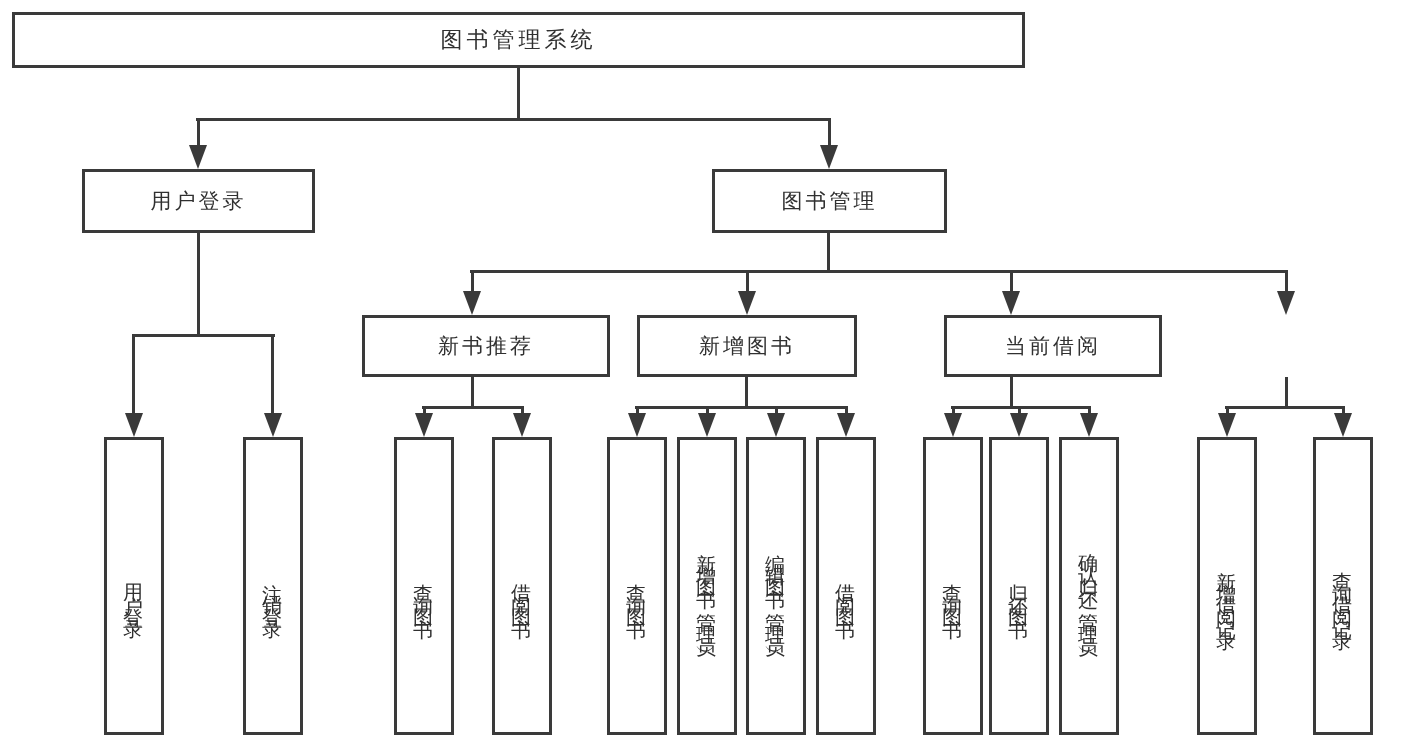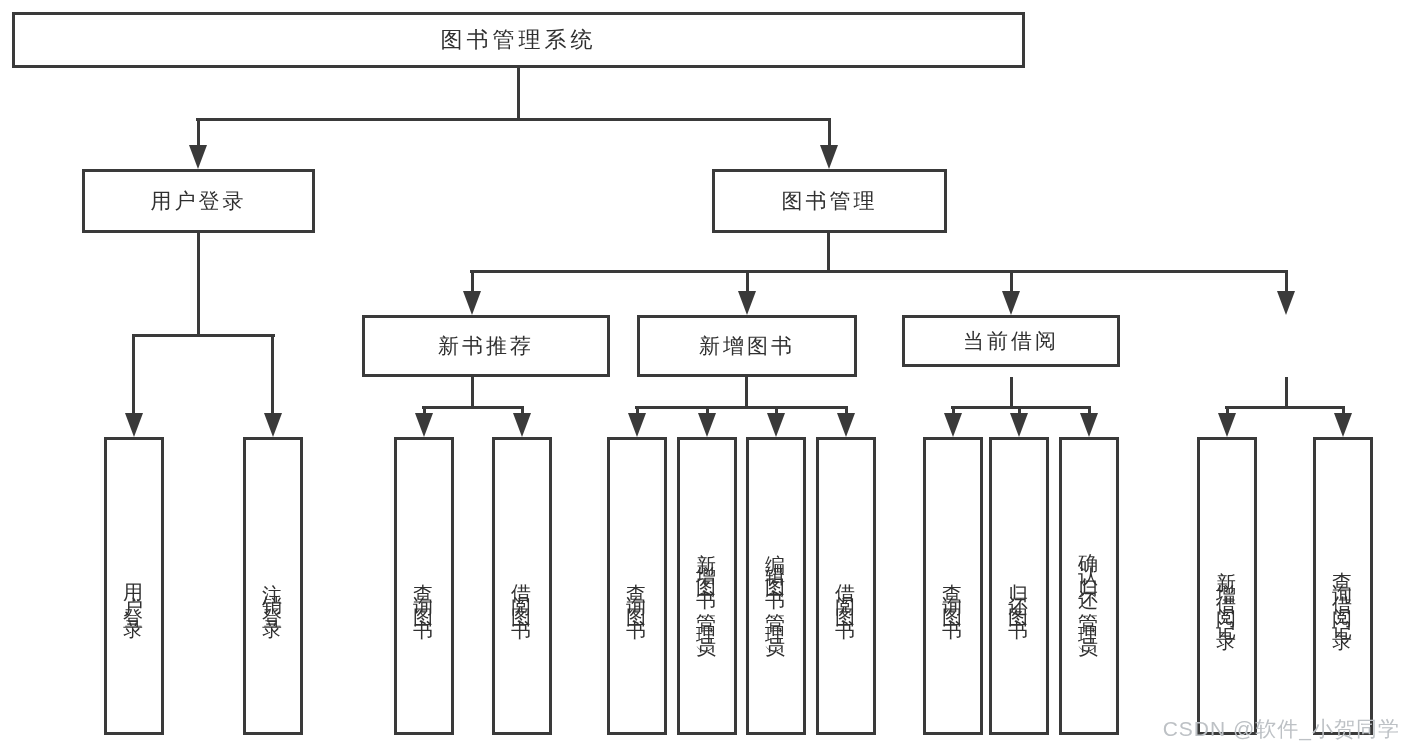--- a/index.html
+++ b/index.html
@@ -94,34 +94,33 @@
   <div class="vl" style="left:1342px;top:406px;height:10px"></div>
   <div class="arr" style="left:1334px;top:413px"></div>
 
   <div class="node top-node" style="left:12px;top:12px;width:1013px;height:56px">图书管理系统</div>
 
   <div class="node h-node" style="left:82px;top:169px;width:233px;height:64px">用户登录</div>
   <div class="node h-node" style="left:712px;top:169px;width:235px;height:64px">图书管理</div>
 
   <div class="node h-node" style="left:362px;top:315px;width:248px;height:62px">新书推荐</div>
   <div class="node h-node" style="left:637px;top:315px;width:220px;height:62px">新增图书</div>
-  <div class="node h-node" style="left:902px;top:315px;width:218px;height:52px">当前借阅</div>
+  <div class="node h-node" style="left:944px;top:315px;width:218px;height:62px">当前借阅</div>
 
   <div class="node v-node" style="left:104px;top:437px;width:60px;height:298px">用户登录</div>
   <div class="node v-node" style="left:243px;top:437px;width:60px;height:298px">注销登录</div>
 
   <div class="node v-node" style="left:394px;top:437px;width:60px;height:298px">查询图书</div>
   <div class="node v-node" style="left:492px;top:437px;width:60px;height:298px">借阅图书</div>
 
   <div class="node v-node" style="left:607px;top:437px;width:60px;height:298px">查询图书</div>
   <div class="node v-node" style="left:677px;top:437px;width:60px;height:298px">新增图书（管理员）</div>
   <div class="node v-node" style="left:746px;top:437px;width:60px;height:298px">编辑图书（管理员）</div>
   <div class="node v-node" style="left:816px;top:437px;width:60px;height:298px">借阅图书</div>
 
   <div class="node v-node" style="left:923px;top:437px;width:60px;height:298px">查询图书</div>
   <div class="node v-node" style="left:989px;top:437px;width:60px;height:298px">归还图书</div>
   <div class="node v-node" style="left:1059px;top:437px;width:60px;height:298px">确认归还（管理员）</div>
 
   <div class="node v-node" style="left:1197px;top:437px;width:60px;height:298px">新增借阅记录</div>
   <div class="node v-node" style="left:1313px;top:437px;width:60px;height:298px">查询借阅记录</div>
 
-  <div class="watermark">CSDN @软件_小贺同学</div>
 </div>
 
 </body></html>

